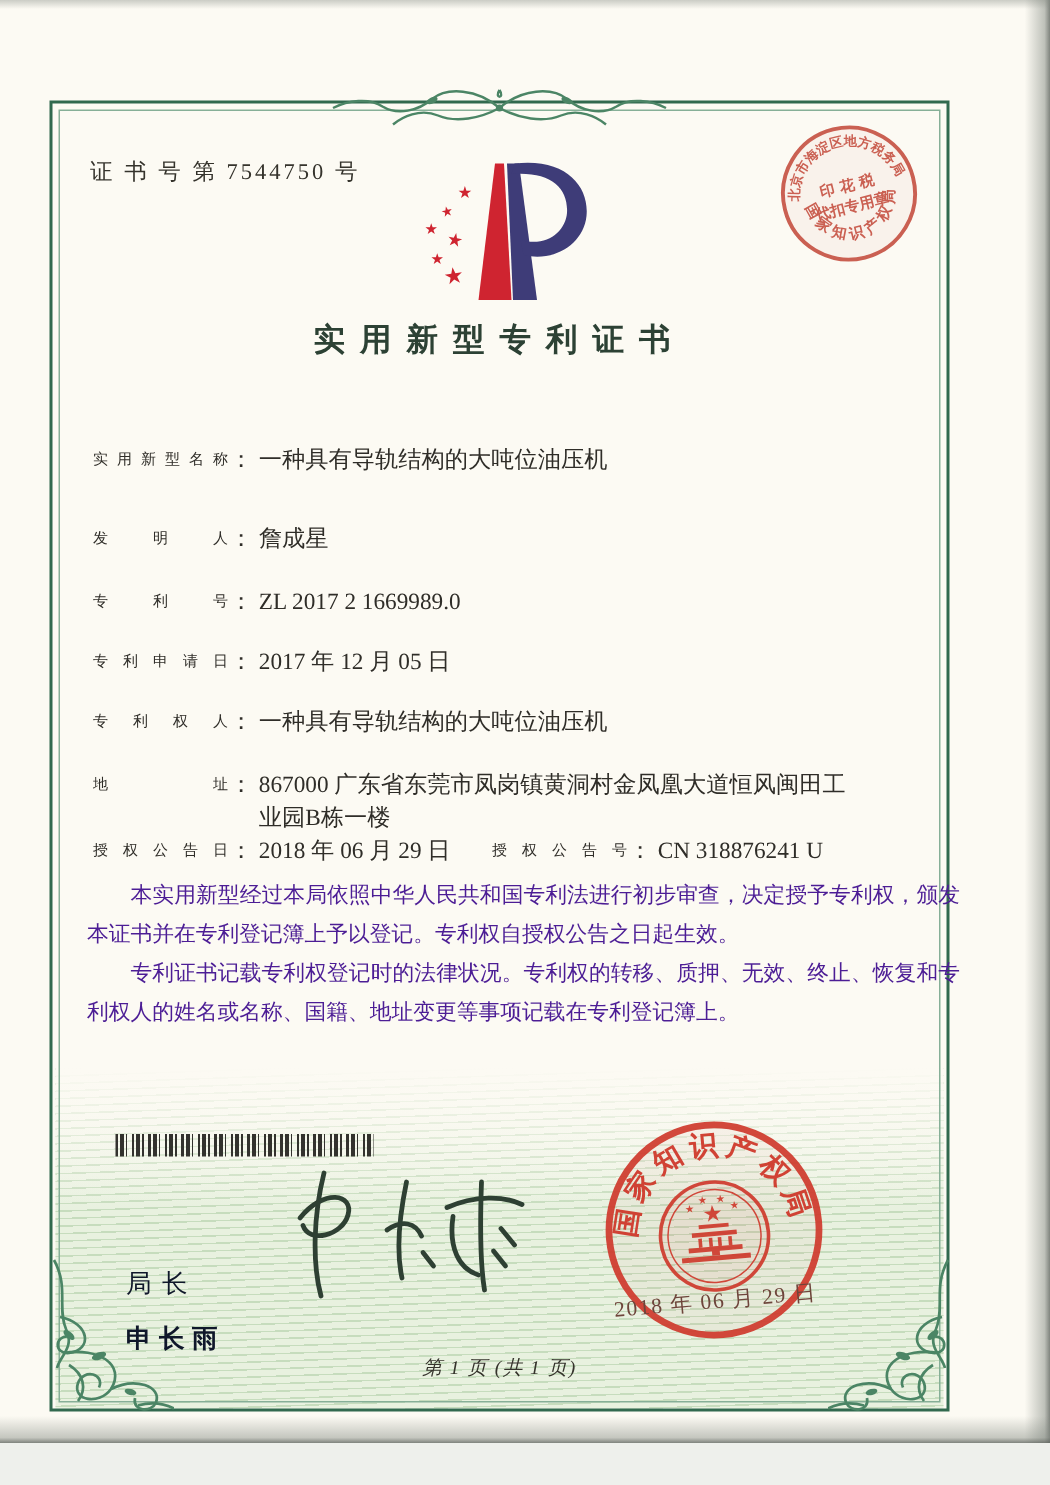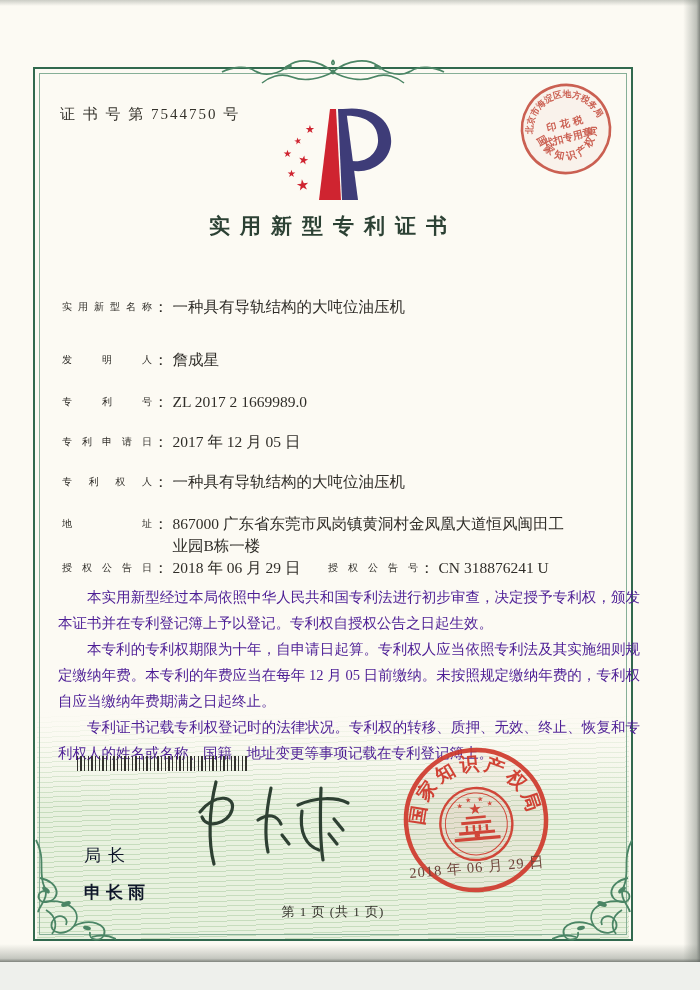--- a/index.html
+++ b/index.html
@@ -57,21 +57,21 @@
     background:repeating-linear-gradient(90deg,#33322e 0 1.5px,transparent 1.5px 3px,#33322e 3px 5.5px,transparent 5.5px 7px,#33322e 7px 8px,transparent 8px 11px);}
   .director{position:absolute;left:84px;top:844px;z-index:2;color:#0f172a;}
   .director .line1{font-size:17px;letter-spacing:7px;}
   .director .line2{font-size:17px;letter-spacing:5px;margin-top:14px;font-weight:bold;}
   .signature{position:absolute;left:178px;top:772px;z-index:3;}
   .seal-wrap{position:absolute;left:400px;top:744px;width:152px;height:152px;z-index:3;transform:rotate(-5deg);}
   .seal-date{position:absolute;left:399px;top:858px;width:156px;text-align:center;z-index:4;
     font-size:14.5px;letter-spacing:1px;color:var(--date_ink,#6e453b);transform:rotate(-5deg);}
   .tax-stamp{position:absolute;left:516px;top:79px;z-index:3;transform:rotate(-14deg);opacity:.93;}
   .footer{position:absolute;left:0;top:903px;width:666px;text-align:center;font-size:13px;
-    letter-spacing:1px;color:#35332c;z-index:2;}
+    letter-spacing:1px;color:#35332c;z-index:2;font-style:italic;}
   svg text{font-family:"DejaVu Sans","Liberation Sans",sans-serif;}
 </style>
 </head>
 <body>
 
 <div class="scan">
 
   <div class="band"></div>
   <div class="band-fade"></div>
   <div class="frame"></div>
@@ -165,21 +165,20 @@
         <span class="lbl">授权公告日</span><span class="colon">：</span><span class="val">2018 年 06 月 29 日</span>
       </span>
       <span class="g2">
         <span class="lbl">授权公告号</span><span class="colon">：</span><span class="val">CN 318876241 U</span>
       </span>
     </div>
   </div>
 
   <div class="paras">
     <p>本实用新型经过本局依照中华人民共和国专利法进行初步审查，决定授予专利权，颁发本证书并在专利登记簿上予以登记。专利权自授权公告之日起生效。</p>
-    <p>本专利的专利权期限为十年，自申请日起算。专利权人应当依照专利法及其实施细则规定缴纳年费。本专利的年费应当在每年 12 月 05 日前缴纳。未按照规定缴纳年费的，专利权自应当缴纳年费期满之日起终止。</p>
     <p>专利证书记载专利权登记时的法律状况。专利权的转移、质押、无效、终止、恢复和专利权人的姓名或名称、国籍、地址变更等事项记载在专利登记簿上。</p>
   </div>
 
   <div class="barcode"></div>
 
   <div class="director">
     <div class="line1">局长</div>
     <div class="line2">申长雨</div>
   </div>
 

